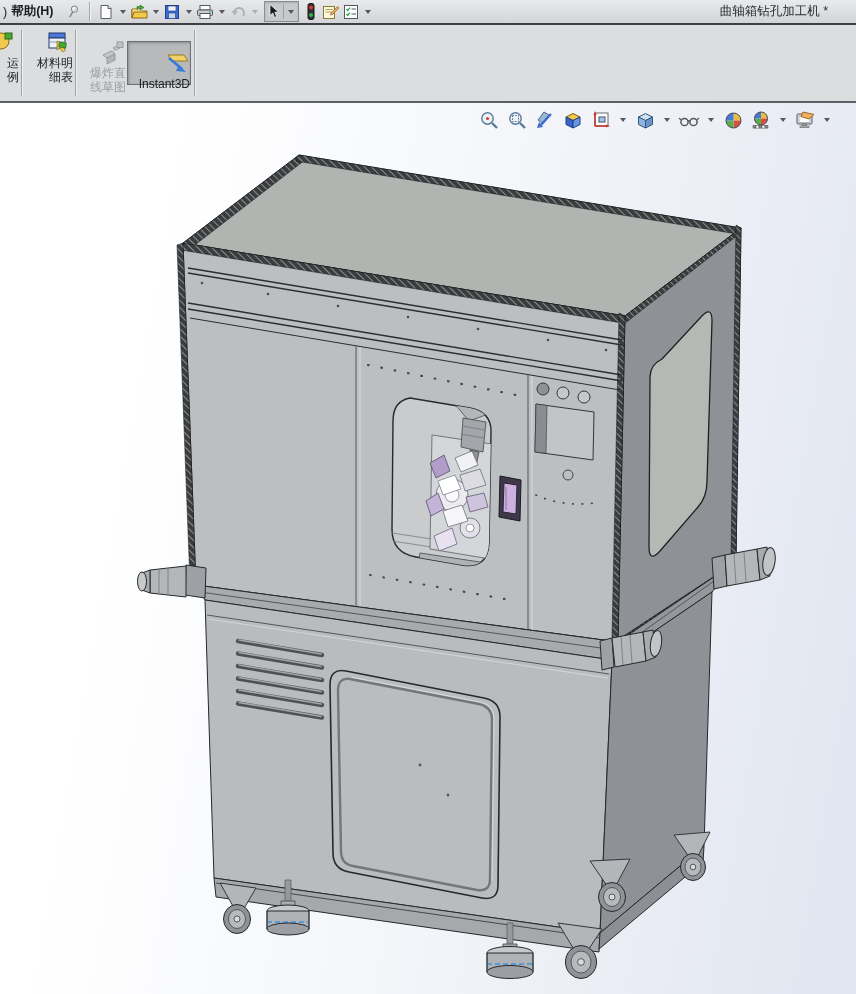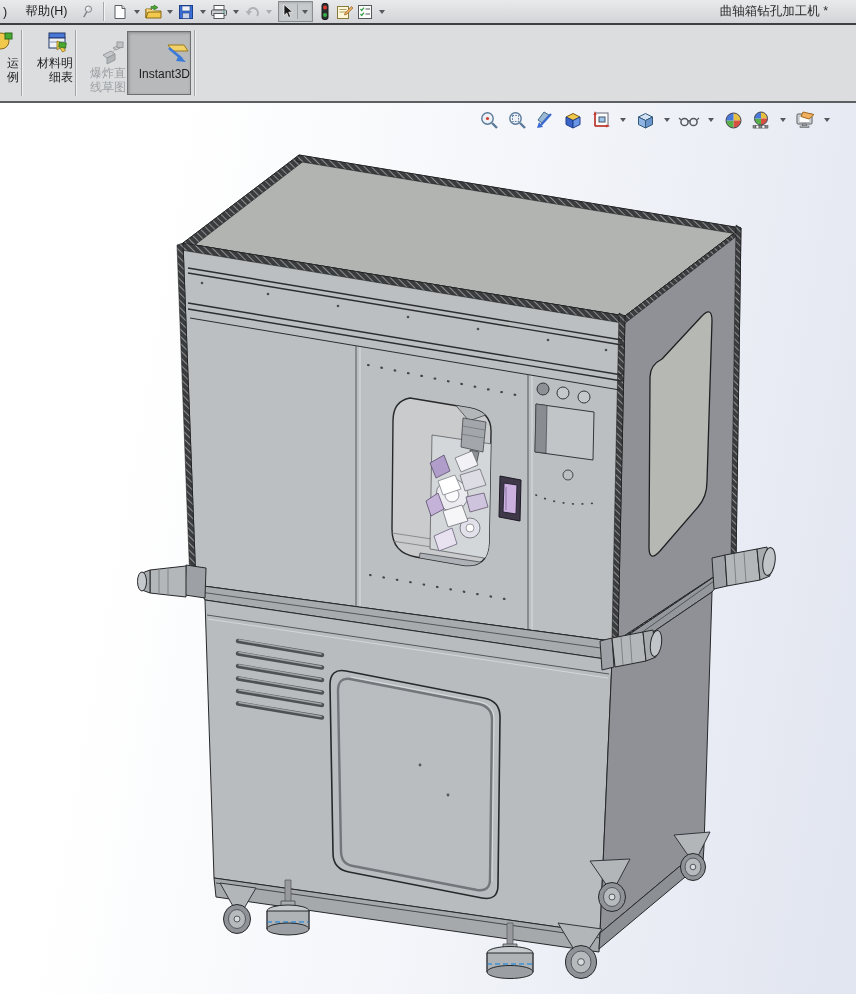--- a/index.html
+++ b/index.html
@@ -1,41 +1,41 @@
 <!DOCTYPE html>
 <html><head>
 <meta charset="utf-8">
 <style>
   html,body{margin:0;padding:0;}
   body{width:856px;height:994px;overflow:hidden;font-family:"Liberation Sans",sans-serif;background:#fff;position:relative;}
   
   .titlebar{height:23px;background:linear-gradient(#e9eaec,#d2d4d7);display:flex;align-items:center;font-size:12.5px;color:#1b1d1f;}
   .menu-partial{margin-left:3px;}
-  .menu-item{margin-left:14px;padding:1px 4px;}
+  .menu-item{padding:1px 4px;font-weight:bold;}
   .pin{margin-left:8px;display:flex;align-items:center;}
   .vsep{width:0;height:19px;border-left:1px solid #a7aaad;border-right:1px solid #f2f3f4;margin:0 6px 0 8px;}
   .tb{display:flex;align-items:center;gap:1px;}
   .tbtn{width:19px;height:19px;display:flex;align-items:center;justify-content:center;}
   .dd{width:0;height:0;border-left:3.5px solid transparent;border-right:3.5px solid transparent;border-top:4px solid #55585c;margin:0 3px;}
   .dd.dim{border-top-color:#a9acb0;}
   .selbox{display:flex;align-items:center;height:19px;border:1px solid #898c90;background:#c7cacd;box-shadow:inset 0 1px 2px rgba(0,0,0,.15);margin:0 2px;padding:0 1px;}
   .selbox .split{width:1px;height:15px;background:#9fa2a5;margin:0 1px;}
   .spacer{flex:1;}
   .wtitle{margin-right:28px;color:#2a2c2e;}
   .tbline{height:2px;background:#3d3f42;}
   
   .ribbon{height:76px;background:#dbdddf;display:flex;align-items:stretch;}
   .rbline{height:2px;background:#5d6063;}
   .rbtn{display:flex;flex-direction:column;align-items:flex-end;padding-top:3px;font-size:12px;line-height:14px;color:#1b1d1f;text-align:center;}
   .rbtn .ric{height:27px;display:flex;align-items:flex-end;justify-content:center;margin-bottom:1px;}
   .rbtn.disabled{color:#9da1a5;margin-top:10px;}
   .rbtn.clip{width:19px;overflow:hidden;align-items:flex-end;}
   .rbtn.clip .ric{align-self:flex-start;margin-left:-9px;}
   .rsep{width:0;border-left:1px solid #a0a3a6;border-right:1px solid #eef0f1;margin:5px 2px;}
-  .rbtn.pressed{background:#b7b9bb;border:1px solid #6d7073;box-shadow:inset 1px 1px 3px rgba(0,0,0,.25);margin:6px 1px;padding-top:10px;}
+  .rbtn.pressed{background:#b7b9bb;border:1px solid #6d7073;box-shadow:inset 1px 1px 3px rgba(0,0,0,.25);margin:16px 1px;padding-top:10px;}
   .rbtn.pressed .ric{height:24px;}
   
   .viewport{position:relative;height:891px;background:linear-gradient(100deg,#ffffff 18%,#f4f6fa 52%,#e2e6f0 96%);}
   .headsup{position:absolute;top:5px;left:477px;display:flex;align-items:center;gap:4px;}
   .hbtn{width:24px;height:24px;display:flex;align-items:center;justify-content:center;}
   .machine-svg{position:absolute;left:0;top:0;}
 </style>
 </head>
 <body>
 

